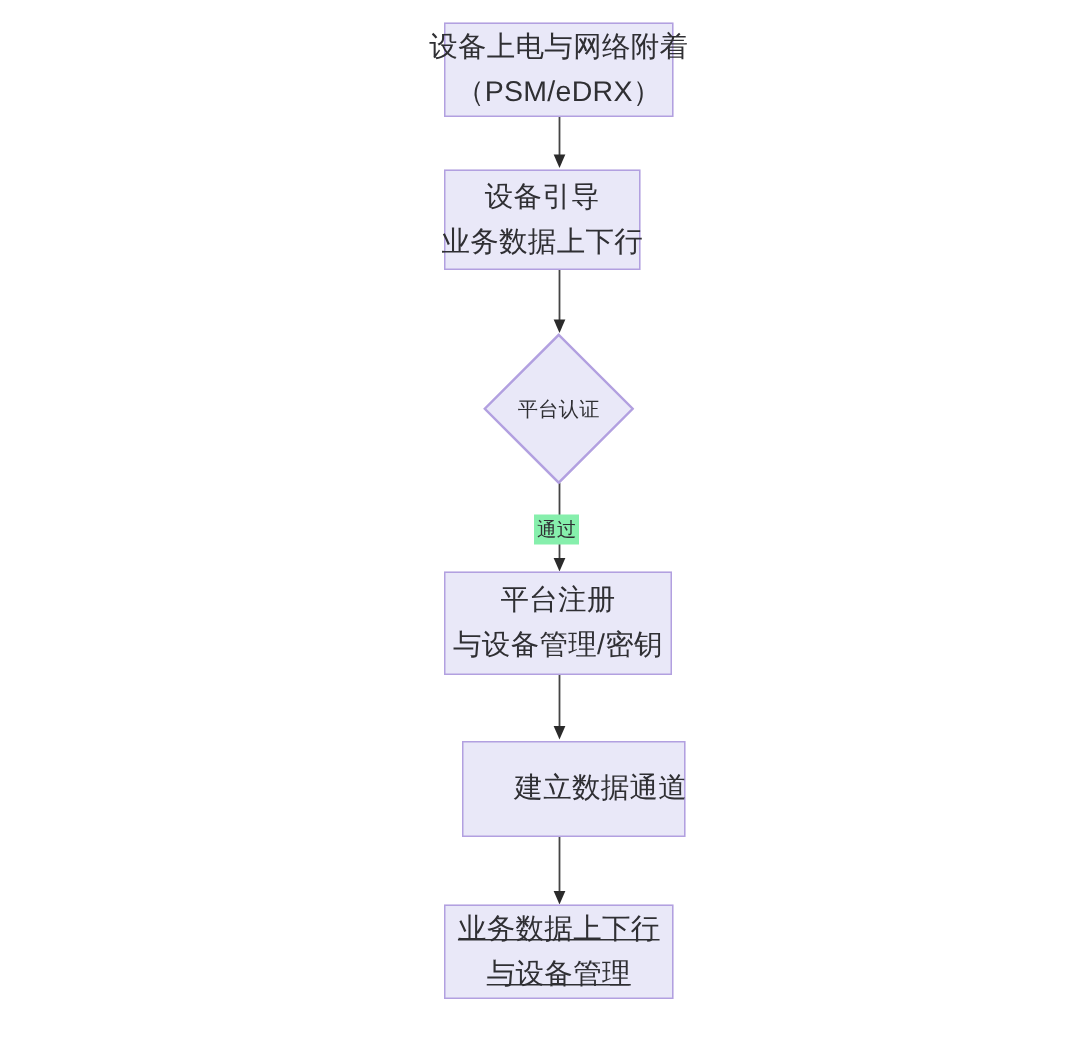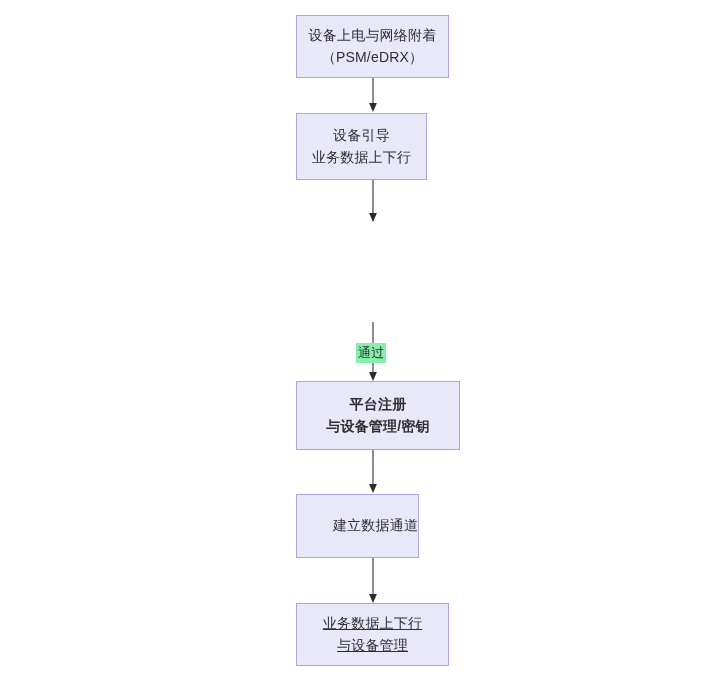--- a/index.html
+++ b/index.html
@@ -21,21 +21,21 @@
   .node {
     position: absolute;
     box-sizing: border-box;
     display: flex;
     flex-direction: column;
     align-items: center;
     justify-content: center;
     background: #e9e8f8;
     border: 1.6px solid #b2a0e0;
     color: #2f2f33;
-    font-size: 14px;
+    font-size: 19px;
     line-height: 1.55;
     text-align: center;
     letter-spacing: 0.2px;
   }
   .node .line {
     display: block;
     white-space: nowrap;
   }
   .diamond-wrap {
     position: absolute;
@@ -127,27 +127,35 @@
   <div class="node" style="left:296px; top:15px; width:153px; height:63px;">
     <span class="line">设备上电与网络附着</span>
     <span class="line">（PSM/eDRX）</span>
   </div>
 
   <div class="node" style="left:296px; top:113px; width:131px; height:67px;">
     <span class="line">设备引导</span>
     <span class="line">业务数据上下行</span>
   </div>
 
+  <div class="diamond-wrap" style="left:322px; top:222px;">
+    <div class="diamond-shape">
+      <svg width="101" height="101" viewBox="0 0 101 101">
+        <polygon points="50.5,1.2 99.8,50.5 50.5,99.8 1.2,50.5" fill="#e9e8f8" stroke="#b2a0e0" stroke-width="1.6"></polygon>
+      </svg>
+    </div>
+    <div class="diamond-label">平台认证</div>
+  </div>
 
-  <div class="node" style="left:296px; top:381px; width:164px; height:69px;font-weight:bold;">
+  <div class="node" style="left:296px; top:381px; width:152px; height:69px;">
     <span class="line">平台注册</span>
     <span class="line">与设备管理/密钥</span>
   </div>
 
-  <div class="node" style="left:296px; top:494px; width:123px; height:64px;padding-left:36px;">
+  <div class="node" style="left:308px; top:494px; width:149px; height:64px;padding-left:36px;">
     <span class="line">建立数据通道</span>
   </div>
 
   <div class="node" style="left:296px; top:603px; width:153px; height:63px;text-decoration:underline;">
     <span class="line">业务数据上下行</span>
     <span class="line">与设备管理</span>
   </div>
 
 </div>
 

